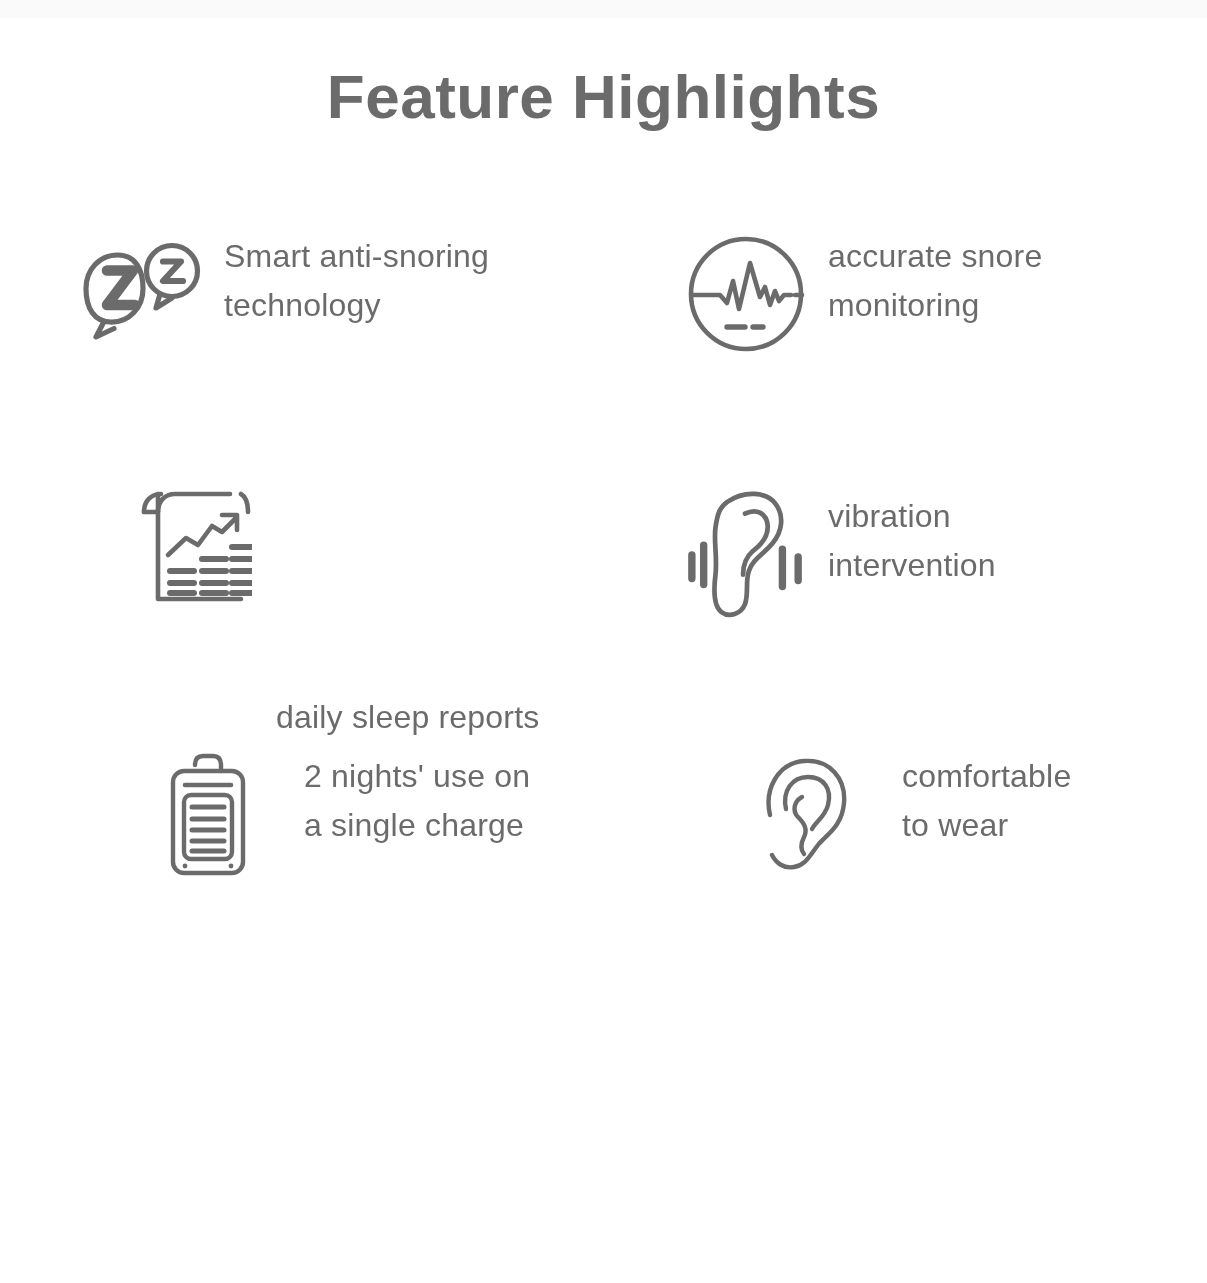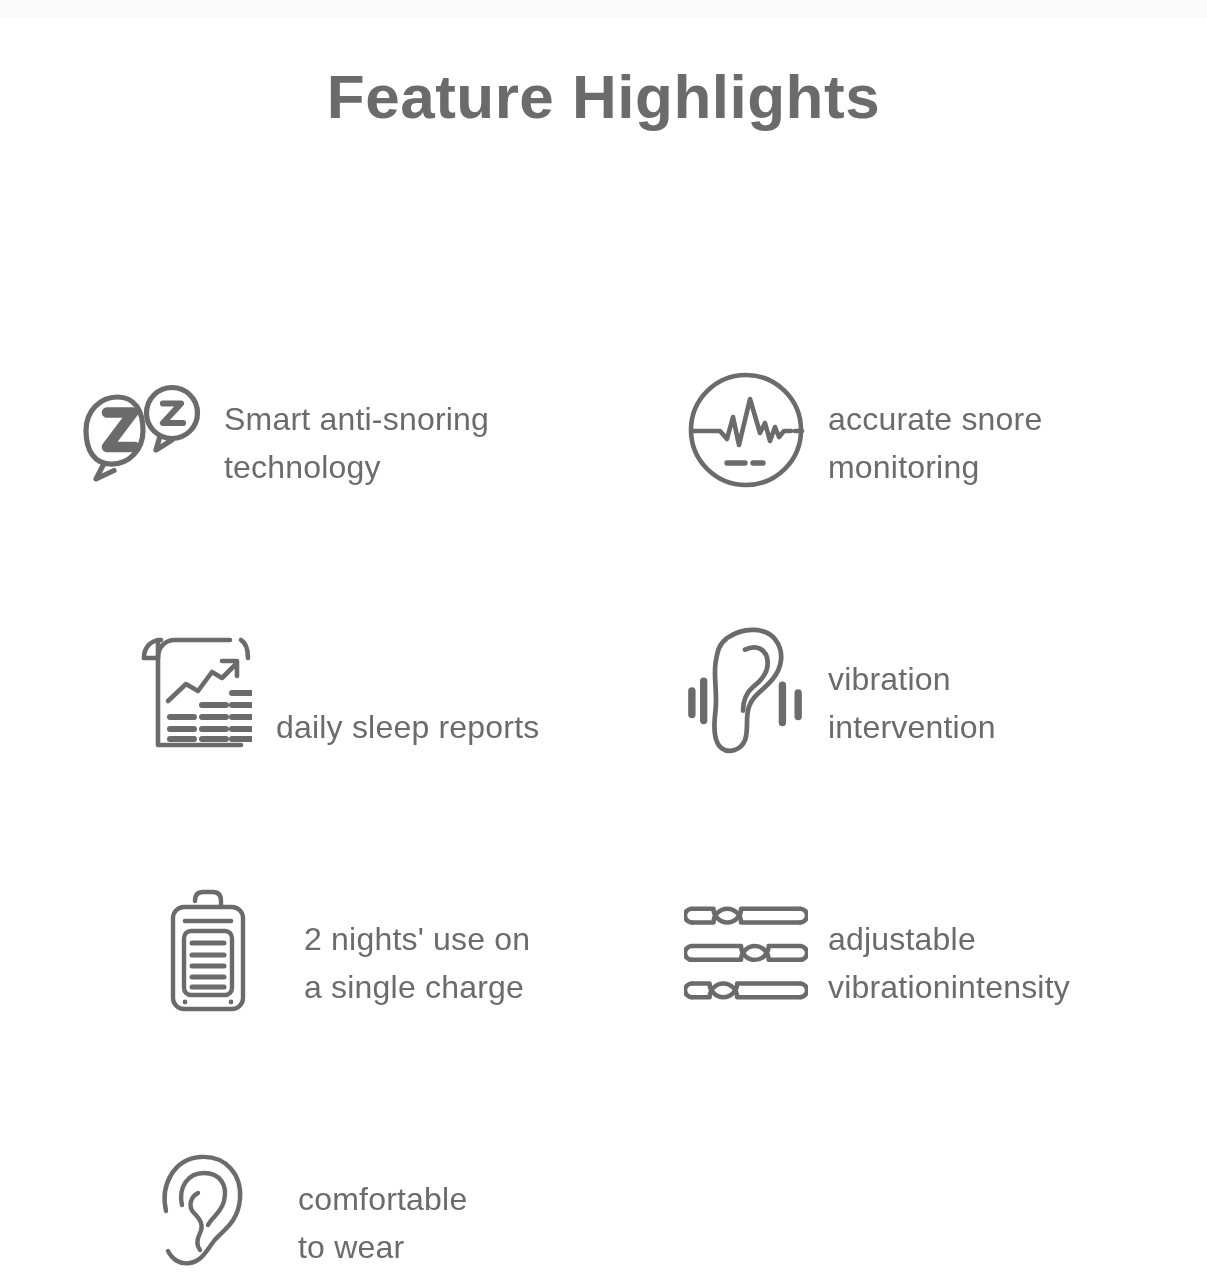--- a/index.html
+++ b/index.html
@@ -49,21 +49,21 @@
     left: 0;
     width: 1207px;
     height: 1040px;
     display: grid;
     grid-template-columns: 604px 603px;
     grid-template-rows: repeat(4, 260px);
   }
 
   .feature-item {
     display: flex;
-    align-items: flex-end;
+    align-items: flex-start;
     gap: 20px;
   }
 
   
   .col-left  { padding-left: 80px; }
   .col-right { padding-left: 132px; }
 
   .feature-icon {
     flex: 0 0 auto;
     width: 124px;
@@ -83,21 +83,21 @@
     letter-spacing: 0.2px;
   }
 
   
   .r1-left  .feature-icon { margin-top: -6px; }
   .r1-right .feature-icon { margin-top: -14px; margin-right: 6px; }
   .r1-right .feature-label { align-self: flex-end; margin-bottom: 14px; }
 
   .r2-left  .feature-icon { margin-top: 0px; }
   .r2-right .feature-icon { margin-top: -10px; }
-  .r2-right .feature-label { align-self: flex-end; }
+  .r2-right .feature-label { align-self: flex-end; margin-bottom: 10px; }
 
   .r3-left  .feature-icon { margin-top: 0px; }
   .r3-right .feature-icon { margin-left: 14px; margin-right: 14px; }
 
   .r4-left  .feature-icon { margin-top: 0px; }
   .r4-right .feature-icon { margin-left: 10px; margin-right: 12px; }
 </style>
 </head>
 <body>
 
@@ -220,43 +220,20 @@
           <path d="M27 102 H59" stroke-width="5"></path>
 
           <circle cx="20" cy="117" r="2.4" fill="#6b6b6b" stroke="none"></circle>
           <circle cx="66" cy="117" r="2.4" fill="#6b6b6b" stroke="none"></circle>
         </svg>
       </span>
       <span class="feature-label">2 nights' use on
 a single charge</span>
     </div>
 
-    <div class="feature-item col-left r4-left">
-      <span class="feature-icon">
-        <svg width="126" height="104" viewBox="0 0 126 104" fill="none" stroke="#6b6b6b" stroke-width="4.6" stroke-linecap="round" stroke-linejoin="round">
-
-          <path d="M8 10 H30 A14 14 0 0 0 58 10 H118"></path>
-          <path d="M8 24 H30 A14 14 0 0 1 58 24 H118"></path>
-          <path d="M8 10 A7 7 0 0 0 8 24"></path>
-          <path d="M118 10 A7 7 0 0 1 118 24"></path>
-
-          <path d="M8 48 H58 A14 14 0 0 0 86 48 H118"></path>
-          <path d="M8 62 H58 A14 14 0 0 1 86 62 H118"></path>
-          <path d="M8 48 A7 7 0 0 0 8 62"></path>
-          <path d="M118 48 A7 7 0 0 1 118 62"></path>
-
-          <path d="M8 86 H26 A14 14 0 0 0 54 86 H118"></path>
-          <path d="M8 100 H26 A14 14 0 0 1 54 100 H118"></path>
-          <path d="M8 86 A7 7 0 0 0 8 100"></path>
-          <path d="M118 86 A7 7 0 0 1 118 100"></path>
-        </svg>
-      </span>
-      <span class="feature-label">adjustable
-vibrationintensity</span>
-    </div>
 
     <div class="feature-item col-right r4-right">
       <span class="feature-icon">
         <svg width="100" height="122" viewBox="0 0 100 122" fill="none" stroke="#6b6b6b" stroke-width="4.4" stroke-linecap="round" stroke-linejoin="round">
 
           <path d="M12 62 C6 36 20 10 46 8 C72 6 88 26 86 50
                    C84 74 68 82 60 92 C52 102 48 112 36 114
                    C26 116 18 110 14 102"></path>
 
           <path d="M28 56 C24 38 34 24 50 24 C66 24 74 36 70 52

